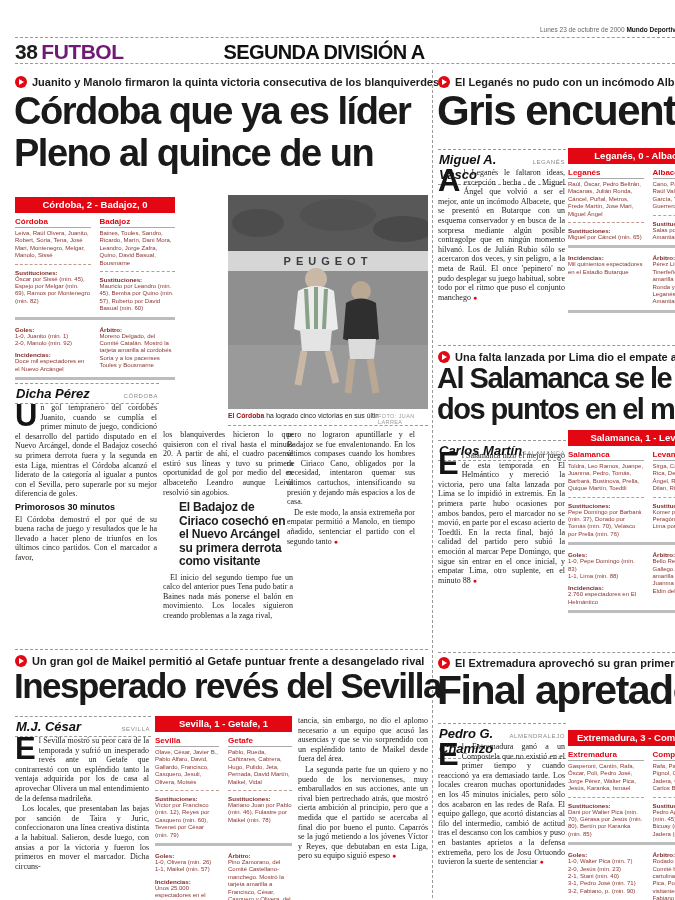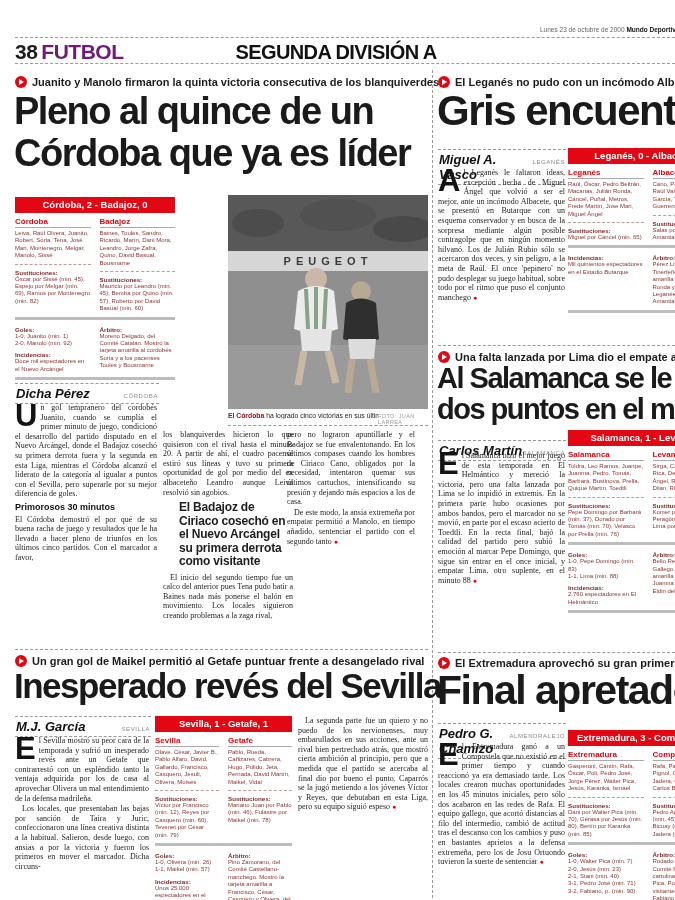--- a/index.html
+++ b/index.html
@@ -44,31 +44,31 @@
 <body>
 
 <div class="abs issue-date" style="left:540px;top:26px;width:220px;text-align:left;">
   <span>Lunes 23 de octubre de 2000</span>
   <span class="mast">Mundo Deportivo</span>
 </div>
 <div class="hrule" style="top:37px;left:15px;width:660px;"></div>
 <div class="abs pagenum" style="left:15px;top:40px;">
   <span>38</span><span class="sec">FUTBOL</span>
 </div>
-<div class="abs league-title" style="left:196px;top:41px;width:280px;">SEGUNDA DIVISIÓN A</div>
+<div class="abs league-title" style="left:184px;top:41px;width:280px;">SEGUNDA DIVISIÓN A</div>
 <div class="hrule" style="top:63px;left:15px;width:660px;"></div>
 <div class="vrule" style="left:432px;top:70px;height:828px;"></div>
 
 <div class="abs kicker" style="left:15px;top:76px;width:413px;">
   <span class="kicker-icon"></span>
   <span>Juanito y Manolo firmaron la quinta victoria consecutiva de los blanquiverdes</span>
 </div>
 <div class="abs headline" style="left:14px;top:90px;font-size:38px;line-height:42px;">
+  <div>Córdoba que ya es líder</div>
   <div>Pleno al quince de un</div>
-  <div>Córdoba que ya es líder</div>
 </div>
 
 <div class="scorebox" style="left:15px;top:197px;width:160px;">
   <div class="sb-header">Córdoba, 2 - Badajoz, 0</div>
   <div class="sb-cols">
     <div class="sb-col">
       <div class="sb-team">Córdoba</div>
       <div class="sb-text">Leiva, Raúl Olvera, Juanito, Robert, Soria, Tena, José Mari, Montenegro, Melgar, Manolo, Sissé</div>
       <div class="sb-dashed"></div>
       <div class="sb-label">Sustituciones:</div>
@@ -245,21 +245,21 @@
   <div class="sb-bar"></div>
 </div>
 
 <div class="hrule" style="top:649px;left:15px;width:413px;"></div>
 <div class="abs kicker" style="left:15px;top:655px;width:413px;">
   <span class="kicker-icon"></span>
   <span>Un gran gol de Maikel permitió al Getafe puntuar frente a desangelado rival</span>
 </div>
 <div class="abs headline" style="left:14px;top:667px;font-size:35px;line-height:38px;">Inesperado revés del Sevilla</div>
 <div class="byline-row" style="left:15px;top:716px;width:134px;">
-  <span class="byline-name">M.J. García</span>
+  <span class="byline-name">M.J. César</span>
   <span class="byline-place">SEVILLA</span>
 </div>
 <div class="bodycol" style="left:15px;top:736px;width:134px;height:160px;">
   <p><span class="dropcap">E</span><span>l Sevilla mostró su peor cara de la temporada y sufrió un inesperado revés ante un Getafe que contrarrestó con un espléndido tanto la ventaja adquirida por los de casa al aprovechar Olivera un mal entendimiento de la defensa madrileña.</span></p>
   <p class="ind"><span>Los locales, que presentaban las bajas por sanción de Taira y Juric, confeccionaron una línea creativa distinta a la habitual. Salieron, desde luego, con ansias a por la victoria y fueron los primeros en mover el marcador. Dicha circuns-</span></p>
 </div>
 
 <div class="scorebox" style="left:155px;top:716px;width:137px;">
   <div class="sb-header">Sevilla, 1 - Getafe, 1</div>
   <div class="sb-cols">
@@ -289,20 +289,21 @@
     </div>
     <div class="sb-col">
       <div class="sb-label">Árbitro:</div>
       <div class="sb-text">Pino Zamorano, del Comité Castellano-manchego. Mostró la tarjeta amarilla a Francisco, César, Casquero y Olivera, del Sevilla, y a Hugo, Rueda, Cañizares y Vidal, del Getafe</div>
     </div>
   </div>
 
 </div>
 
 <div class="bodycol" style="left:298px;top:716px;width:130px;height:182px;">
+  <p><span>tancia, sin embargo, no dio el aplomo necesario a un equipo que acusó las ausencias y que se vio sorprendido con un espléndido tanto de Maikel desde fuera del área.</span></p>
   <p class="ind"><span>La segunda parte fue un quiero y no puedo de los nervionenses, muy embarullados en sus acciones, ante un rival bien pertrechado atrás, que mostró cierta ambición al principio, pero que a medida que el partido se acercaba al final dio por bueno el punto. Caparrós se la jugó metiendo a los jóvenes Víctor y Reyes, que debutaban en esta Liga, pero su equipo siguió espeso </span><span class="endmark">●</span></p>
 </div>
 
 <div class="hrule" style="top:652px;left:438px;width:237px;"></div>
 <div class="abs kicker" style="left:438px;top:657px;width:300px;">
   <span class="kicker-icon"></span>
   <span>El Extremadura aprovechó su gran primera parte</span>
 </div>
 <div class="abs headline" style="left:437px;top:668px;font-size:41px;line-height:45px;">Final apretado</div>
 <div class="byline-row" style="left:438px;top:723px;width:126px;">

